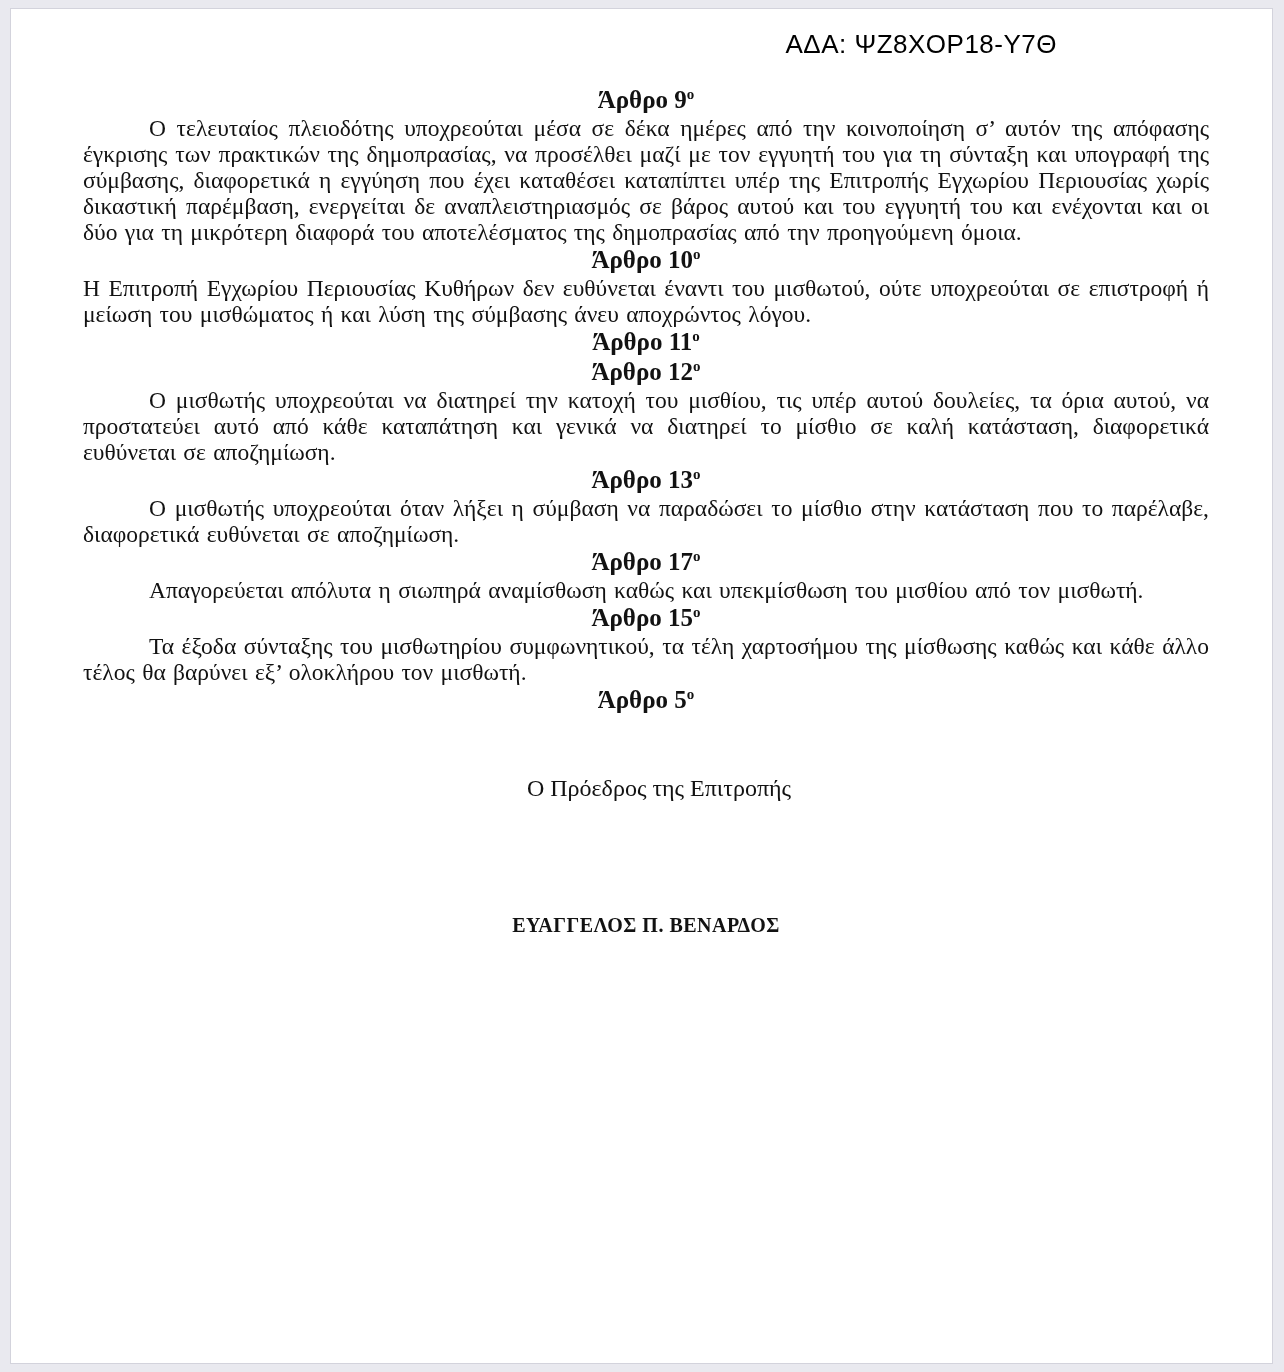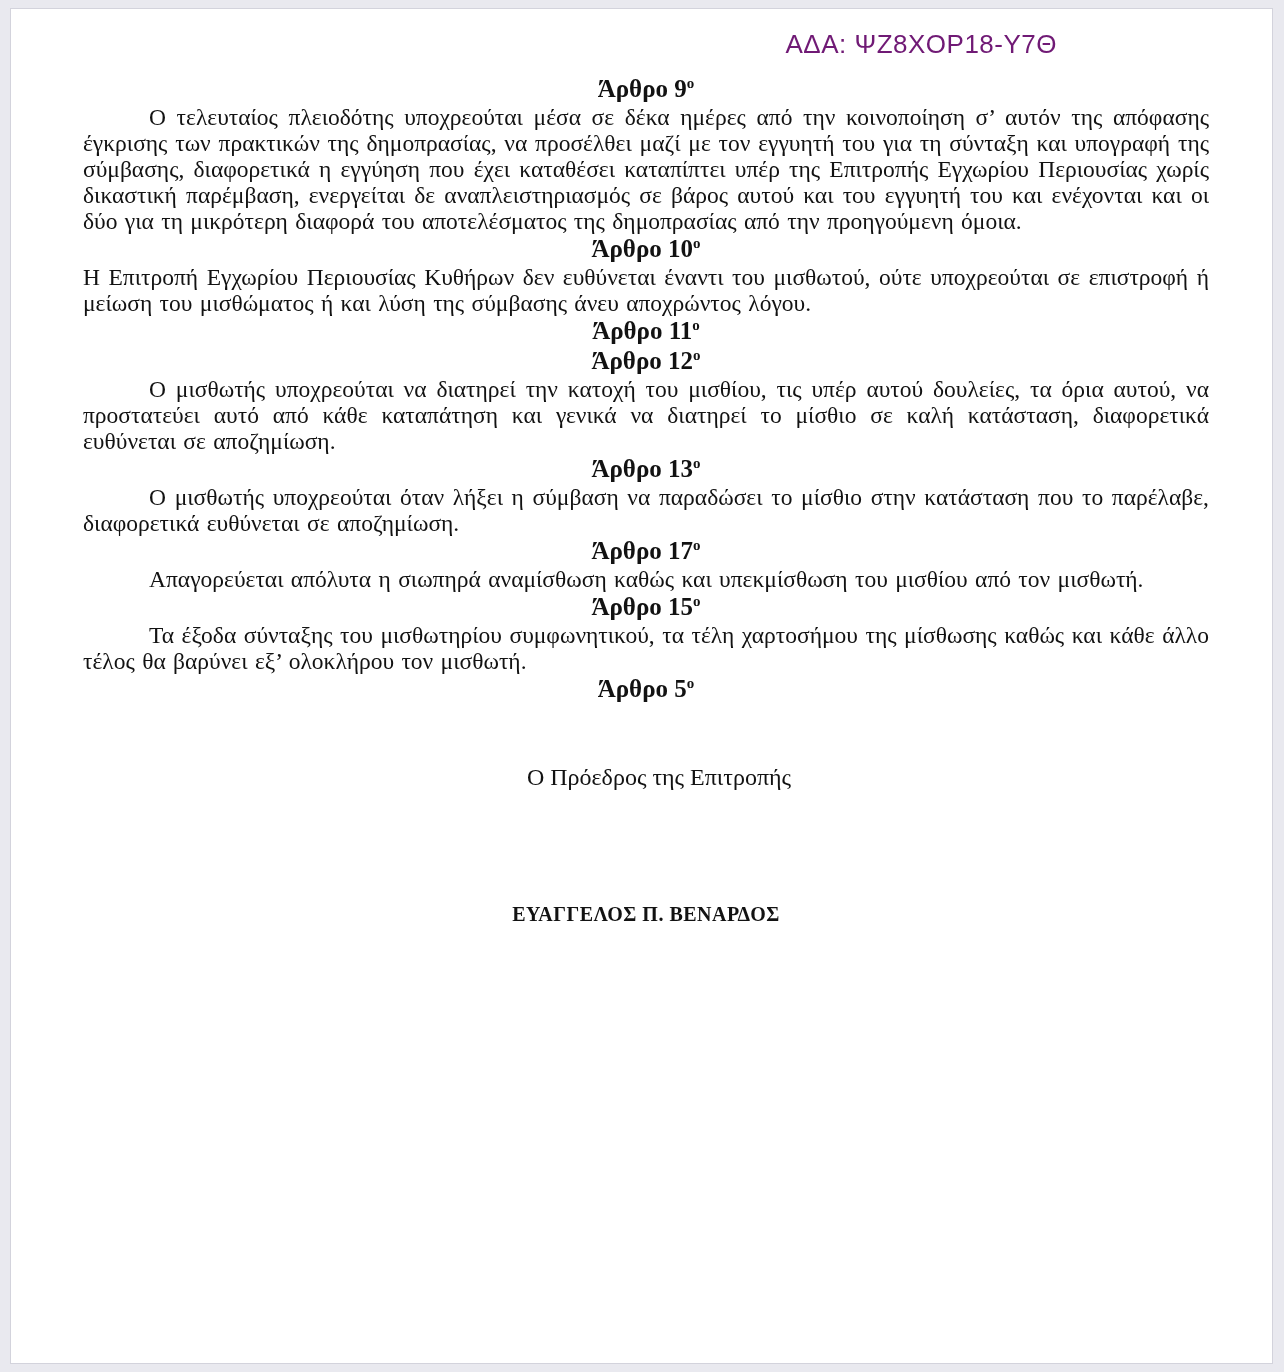--- a/index.html
+++ b/index.html
@@ -19,25 +19,25 @@
     box-sizing:border-box;
     padding:16px 63px 0 72px;
   }
   .ada-line{
     font-family:"Liberation Sans", sans-serif;
     font-size:26px;
     line-height:30px;
     text-align:right;
     padding-right:152px;
     margin-top:4px;
-    color:#701a75;
+    color:#000000;
     letter-spacing:0.5px;
   }
   .doc-body{
-    margin-top:15px;
+    margin-top:26px;
   }
   .article-heading{
     font-size:25px;
     font-weight:bold;
     text-align:center;
     line-height:30px;
     margin:0;
   }
   .article-heading sup{
     font-size:15px;

